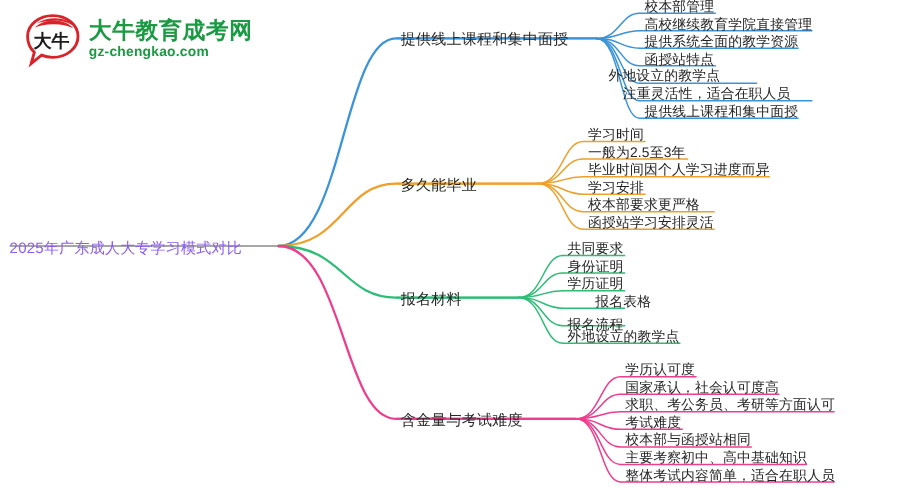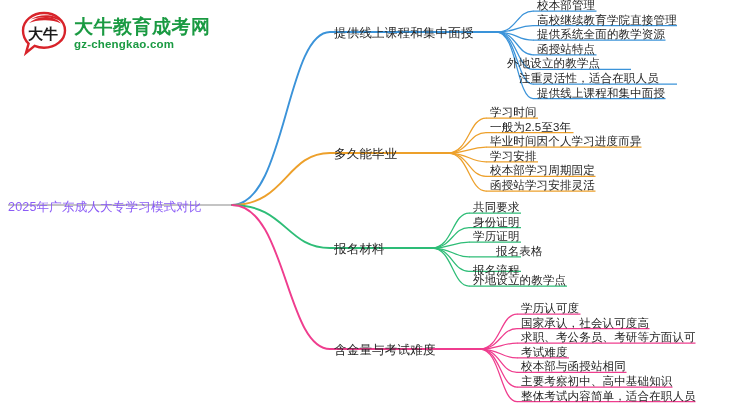--- a/index.html
+++ b/index.html
@@ -158,21 +158,21 @@
       <div class="node leaf-node" style="left: 537px; top: 12.6px;">高校继续教育学院直接管理</div>
       <div class="node leaf-node" style="left: 537px; top: 27.2px;">提供系统全面的教学资源</div>
       <div class="node leaf-node" style="left: 537px; top: 41.8px;">函授站特点</div>
       <div class="node leaf-node" style="left: 507px; top: 56.4px;">外地设立的教学点</div>
       <div class="node leaf-node" style="left: 519px; top: 71px;">注重灵活性，适合在职人员</div>
       <div class="node leaf-node" style="left: 537px; top: 85.6px;">提供线上课程和集中面授</div>
       <div class="node leaf-node" style="left: 490px; top: 105px;">学习时间</div>
       <div class="node leaf-node" style="left: 490px; top: 119.6px;">一般为2.5至3年</div>
       <div class="node leaf-node" style="left: 490px; top: 134.2px;">毕业时间因个人学习进度而异</div>
       <div class="node leaf-node" style="left: 490px; top: 148.8px;">学习安排</div>
-      <div class="node leaf-node" style="left: 490px; top: 163.4px;">校本部学习周期固定</div>
+      <div class="node leaf-node" style="left: 490px; top: 163.4px;">校本部要求更严格</div>
       <div class="node leaf-node" style="left: 490px; top: 178px;">函授站学习安排灵活</div>
       <div class="node leaf-node" style="left: 473px; top: 200px;">共同要求</div>
       <div class="node leaf-node" style="left: 473px; top: 214.6px;">身份证明</div>
       <div class="node leaf-node" style="left: 473px; top: 229.2px;">学历证明</div>
       <div class="node leaf-node" style="left: 473px; top: 243.8px; margin-left: 23px;">报名表格</div>
       <div class="node leaf-node" style="left: 473px; top: 263px;">报名流程</div>
       <div class="node leaf-node" style="left: 473px; top: 273px;">外地设立的教学点</div>
       <div class="node leaf-node" style="left: 521px; top: 301px;">学历认可度</div>
       <div class="node leaf-node" style="left: 521px; top: 315.6px;">国家承认，社会认可度高</div>
       <div class="node leaf-node" style="left: 521px; top: 330.2px;">求职、考公务员、考研等方面认可</div>

